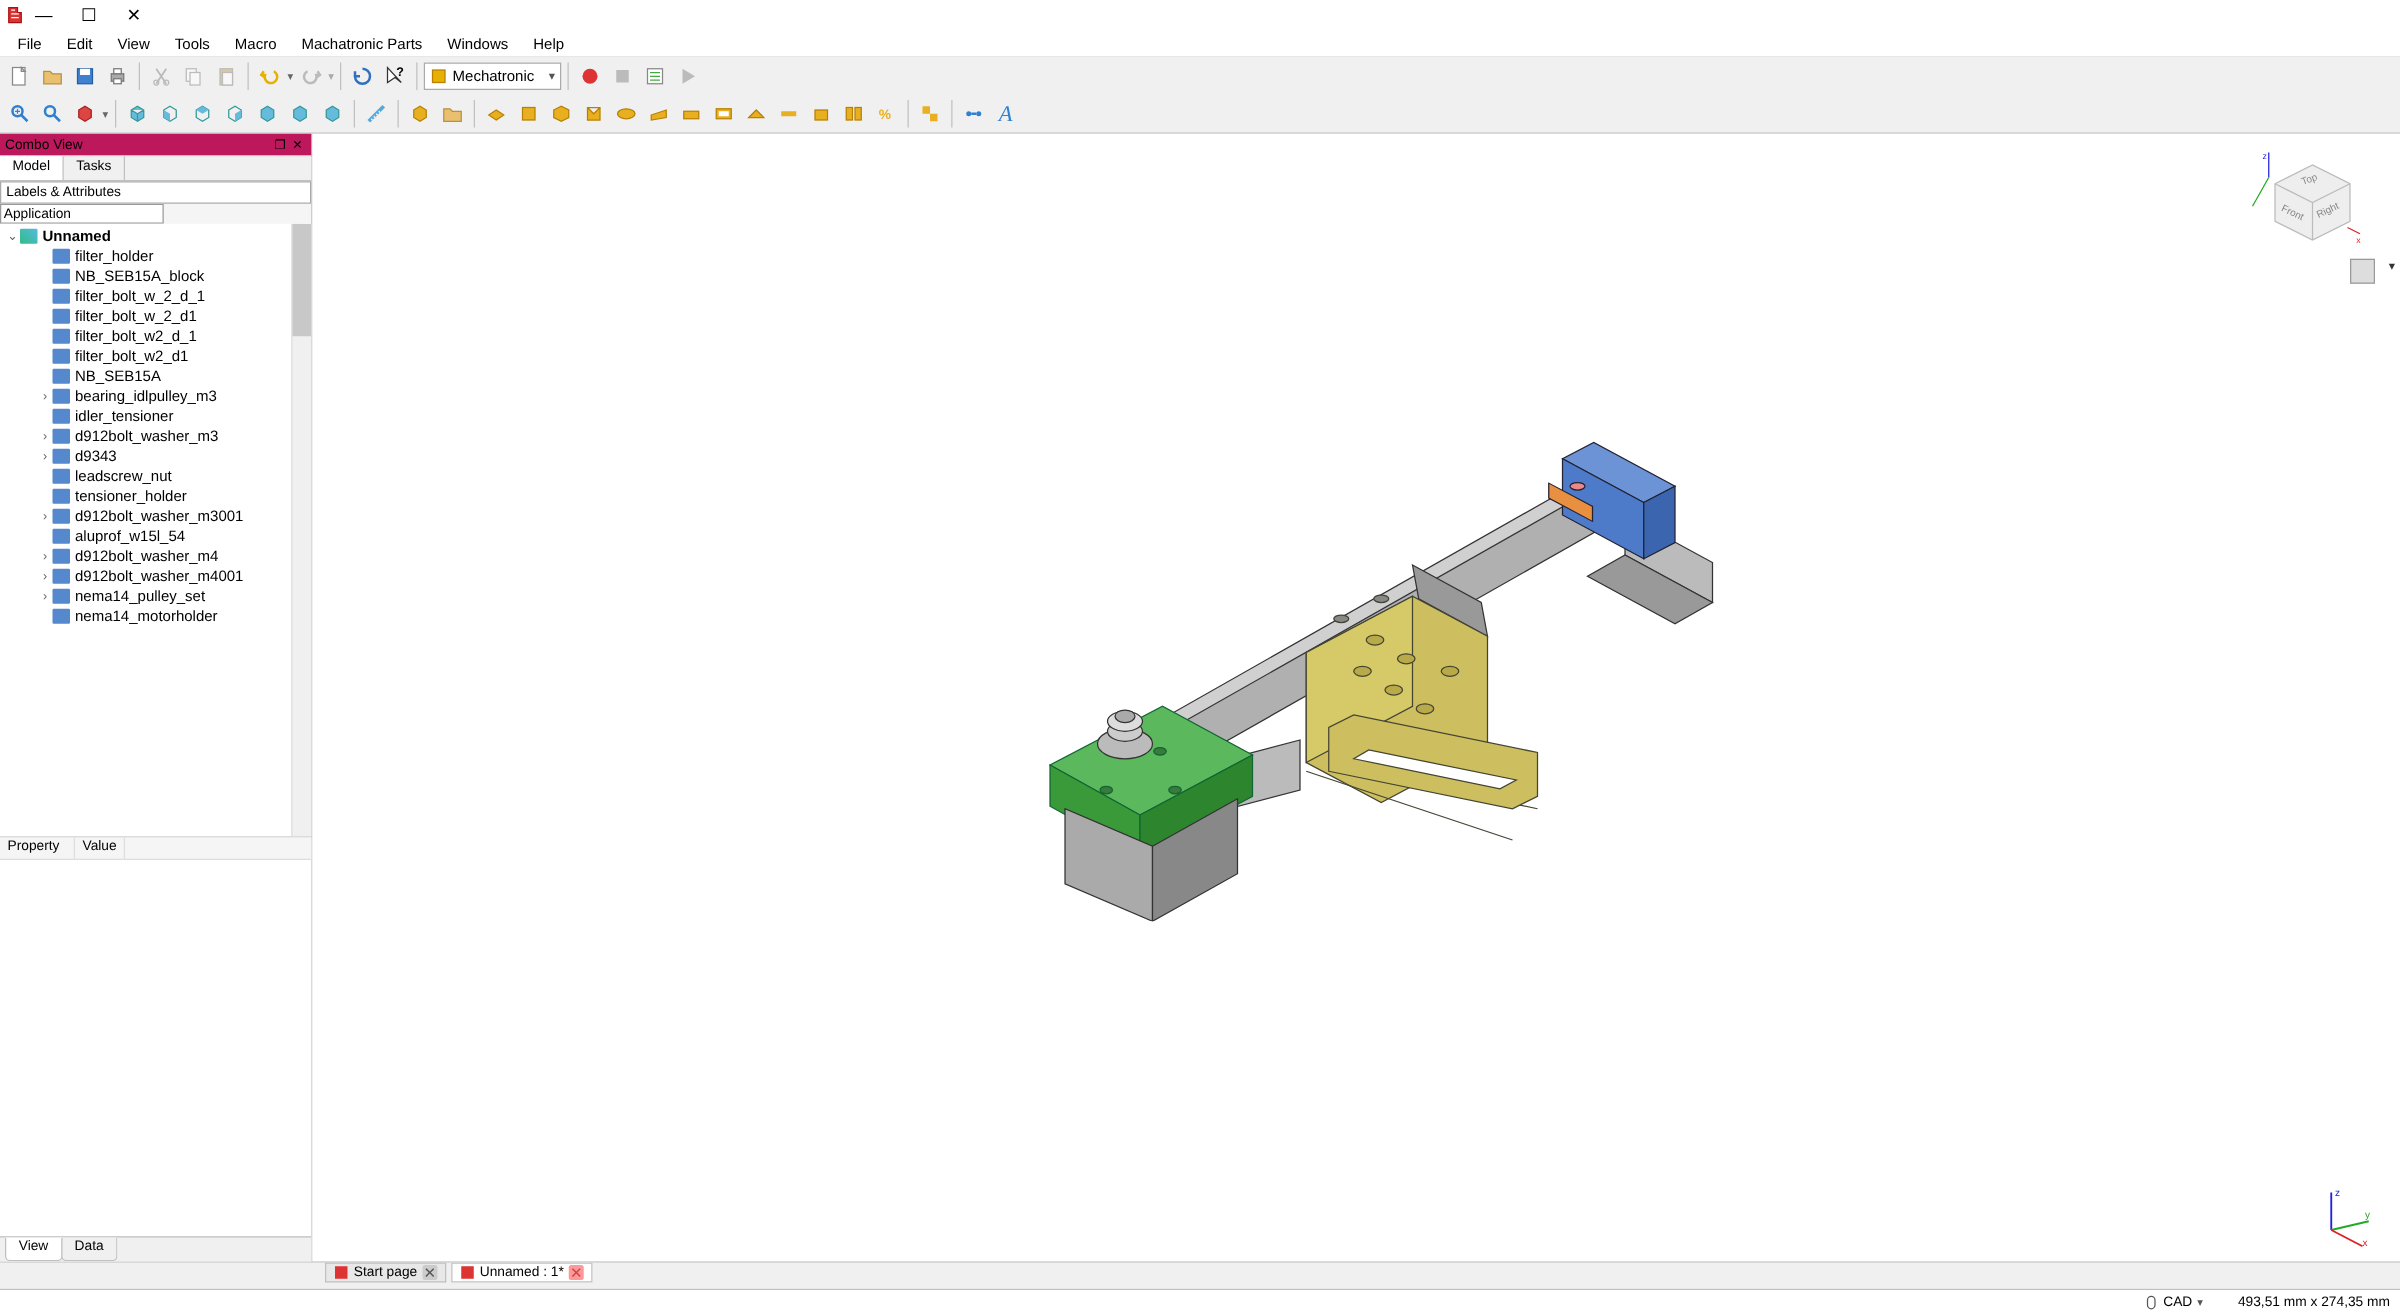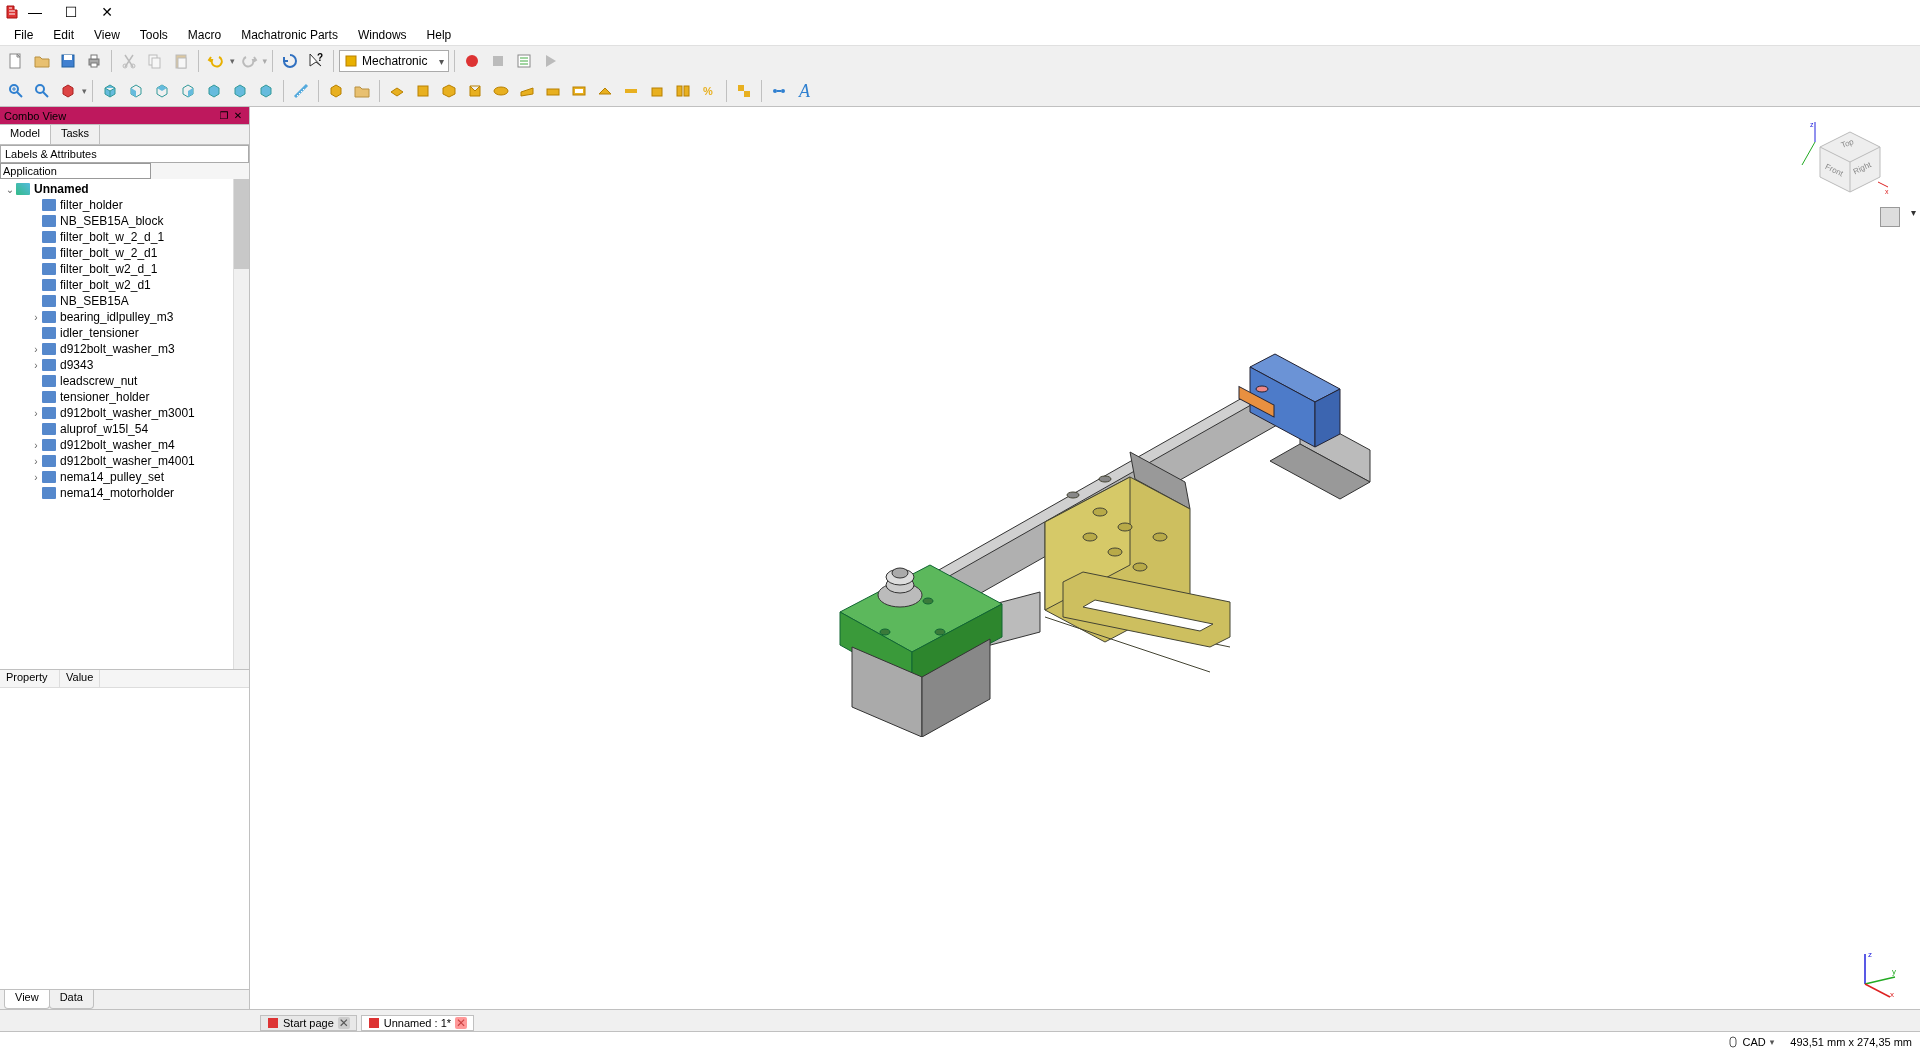--- a/index.html
+++ b/index.html
@@ -31,21 +31,21 @@
   .panel-header { height: 18px; background: #be185d; border-bottom: 1px solid #c0c0c0; display: flex; align-items: center; padding: 0 4px; font-size: 11px; }
   .panel-header .title { flex: 1; }
   .panel-header .panel-btn { width: 14px; height: 14px; display:flex;align-items:center;justify-content:center;font-size:10px;cursor:default;}
   .panel-tabs { height: 20px; display: flex; border-bottom: 1px solid #c0c0c0; background: #f0f0f0; }
   .panel-tab { padding: 2px 10px; font-size: 11px; border-right: 1px solid #c0c0c0; cursor: default; }
   .panel-tab.active { background: #fff; }
   .tree-filter { height: 18px; border: 1px solid #aaa; background: #fff; margin: 0; font-size: 11px; padding: 0 4px; display:flex;align-items:center;}
   .tree-container { flex: 1; background: #fff; overflow: auto; position: relative; }
   .tree-scrollbar { position:absolute; right:0; top:0; bottom:0; width:16px; background:#f0f0f0; border-left:1px solid #ddd;}
   .tree-scrollbar .thumb { background:#c8c8c8; width:100%; height:90px; }
-  .app-label { font-size:11px; padding:1px 2px; border:1px solid #999; display:inline-block; width:151px; background:#fff;}
+  .app-label { font-size:11px; padding:1px 2px; border:1px solid #999; display:inline-block; width:131px; background:#fff;}
   .tree { font-size: 12px; padding: 2px 0; }
   .tree-item { display: flex; align-items: center; height: 16px; padding-left: 4px; white-space: nowrap; cursor: default; }
   .tree-expander { width: 12px; text-align: center; color: #666; font-size: 10px; }
   .tree-icon { width: 14px; height: 12px; background: #5588cc; margin-right: 4px; border-radius: 1px; display:inline-block;}
   .tree-icon.doc { background: linear-gradient(45deg,#3b8,#5bd); }
   .tree-label { font-size: 12px; }
   .tree-label.bold { font-weight: bold; }
   .tree-indent-2 { padding-left: 30px; }
 
   .prop-panel { height: 340px; border-top: 1px solid #c0c0c0; background:#fff; display:flex;flex-direction:column;}
@@ -61,29 +61,29 @@
   .viewport { flex: 1; background: #fff; position: relative; overflow:hidden;}
   .nav-cube { position: absolute; top: 10px; right: 30px; width: 90px; height: 90px; }
   .tiny-cube { position:absolute; top:100px; right:20px; width:20px;height:20px; background:#ddd; border:1px solid #999;}
   .tiny-cube-arrow { position:absolute; top:100px; right:4px; font-size:10px; color:#333;}
   .axis-indicator { position:absolute; bottom:10px; right:20px; width:50px;height:50px;}
 
   
   .model { position:absolute; left:580px; top:230px; width:560px; height:400px; }
 
   
-  .doc-tabs { height: 22px; background: #f0f0f0; border-top: 1px solid #c0c0c0; display: flex; align-items: flex-end; padding-left: 260px; gap: 4px; }
+  .doc-tabs { height: 22px; background: #f0f0f0; border-top: 1px solid #c0c0c0; display: flex; align-items: flex-start; padding-left: 260px; gap: 4px; }
   .doc-tab { display: flex; align-items: center; padding: 1px 6px; background: #e8e8e8; border: 1px solid #c0c0c0; font-size: 11px; cursor: default; gap:4px;}
   .doc-tab.active { background: #fff; }
   .doc-tab .close { color:#c44; font-size:12px; background:#f99; width:12px;height:12px;display:flex;align-items:center;justify-content:center;border-radius:2px;}
   .doc-tab .close.gray { background:#ccc;color:#555;}
   .doc-tab .icon { width:12px;height:12px;}
 
   
-  .statusbar { height: 20px; background: #fff; border-top: 1px solid #c0c0c0; display: flex; align-items: center; justify-content: flex-end; padding: 0 8px; gap: 16px; font-size: 11px; }
+  .statusbar { height: 20px; background: #fff; border-top: 1px solid #c0c0c0; display: flex; align-items: center; justify-content: flex-end; padding: 0 8px; gap: 28px; font-size: 11px; }
   .status-item { display:flex; align-items:center; gap:4px;}
   .status-item .icon { width:12px;height:12px;}
 </style>
 </head>
 <body>
 
 <div class="titlebar">
   <span class="app-icon">
     <svg viewBox="0 0 16 16">
         <path d="M3 2 L10 2 L10 6 L13 6 L13 14 L3 14 Z" fill="#d33" stroke="#a11"></path>

